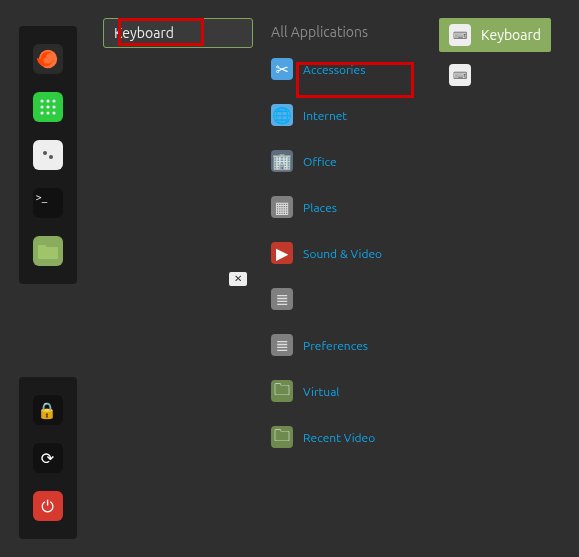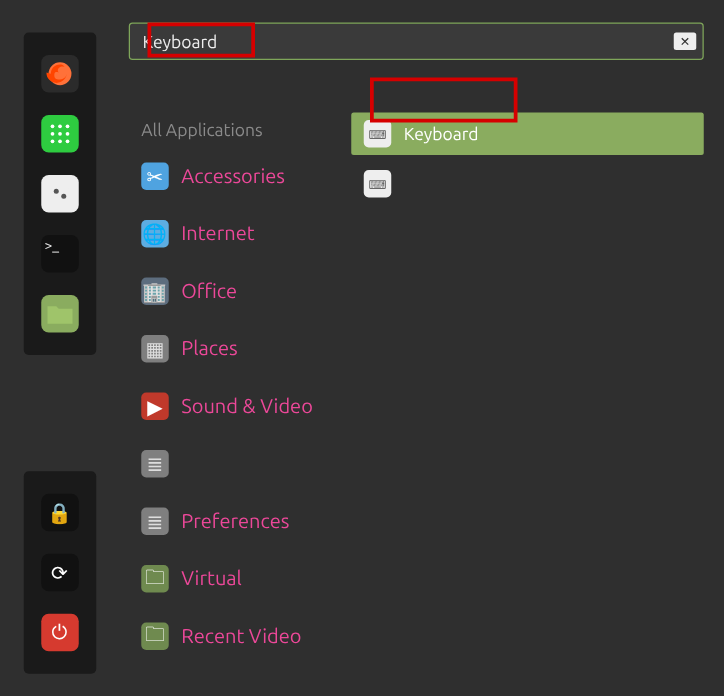--- a/index.html
+++ b/index.html
@@ -4,34 +4,34 @@
 <style>
 * { margin: 0; padding: 0; box-sizing: border-box; font-family: Ubuntu, "Segoe UI", sans-serif; }
 body { background: #2f2f2f; width: 579px; height: 557px; overflow: hidden; color: #ccc; }
 
 .container { display: flex; height: 100%; }
 
 .sidebar { width: 95px; padding: 26px 0 0 0; display: flex; flex-direction: column; align-items: center; gap: 18px; }
 .sidebar-inner { background: #1a1a1a; border-radius: 4px; padding: 18px 14px; display: flex; flex-direction: column; gap: 18px; align-items: center; margin: 0 18px; }
 .sidebar-icon { width: 30px; height: 30px; border-radius: 6px; display: flex; align-items: center; justify-content: center; cursor: pointer; }
 
-.main { flex: 1; padding: 18px 8px 8px 8px; display: flex; flex-direction: column; }
+.main { flex: 1; padding: 18px 8px 8px 8px; display: flex; flex-direction: row; }
 
 .search-wrap { position: relative; margin: 0 8px 10px 0; }
 .search-box { width: 100%; background: #3a3a3a; border: 1px solid #7fa65a; border-radius: 3px; padding: 6px 30px 6px 10px; color: #eee; font-size: 14px; outline: none; }
 .clear-btn { position: absolute; right: 6px; top: 50%; transform: translateY(-50%); background: #eee; color: #333; width: 18px; height: 14px; border-radius: 2px; display: flex; align-items: center; justify-content: center; font-size: 10px; cursor: pointer; }
 
-.columns { display: flex; flex: 1; gap: 8px; margin-top: 32px; }
+.columns { display: flex; flex: 1; gap: 8px; }
 .cat-col { width: 170px; display: flex; flex-direction: column; }
 .results-col { flex: 1; display: flex; flex-direction: column; padding-right: 8px; }
 
 .cat-header { color: #8a8a8a; font-size: 14px; padding: 6px 10px 14px 10px; cursor: pointer; }
 .cat-item { display: flex; align-items: center; gap: 10px; padding: 4px 10px 4px 10px; cursor: pointer; margin-bottom: 16px; }
 .cat-icon { width: 22px; height: 22px; border-radius: 4px; display: flex; align-items: center; justify-content: center; flex-shrink: 0; }
-.cat-label { color: #ec4899; font-size: 16px; }
+.cat-label { color: #0ea5e9; font-size: 12px; }
 
 .result-item { display: flex; align-items: center; gap: 10px; padding: 6px 10px; cursor: pointer; margin-bottom: 6px; border-radius: 2px; }
 .result-item.selected { background: #8aac5f; color: #fff; }
 .result-icon { width: 22px; height: 22px; background: #eee; border-radius: 4px; display: flex; align-items: center; justify-content: center; font-size: 10px; color: #666; flex-shrink: 0; }
 .result-label { font-size: 14px; }
 
 .footer { text-align: right; padding: 6px 12px 10px 0; }
 
 .hl-red { position: absolute; border: 3px solid #d60000; pointer-events: none; }
 

